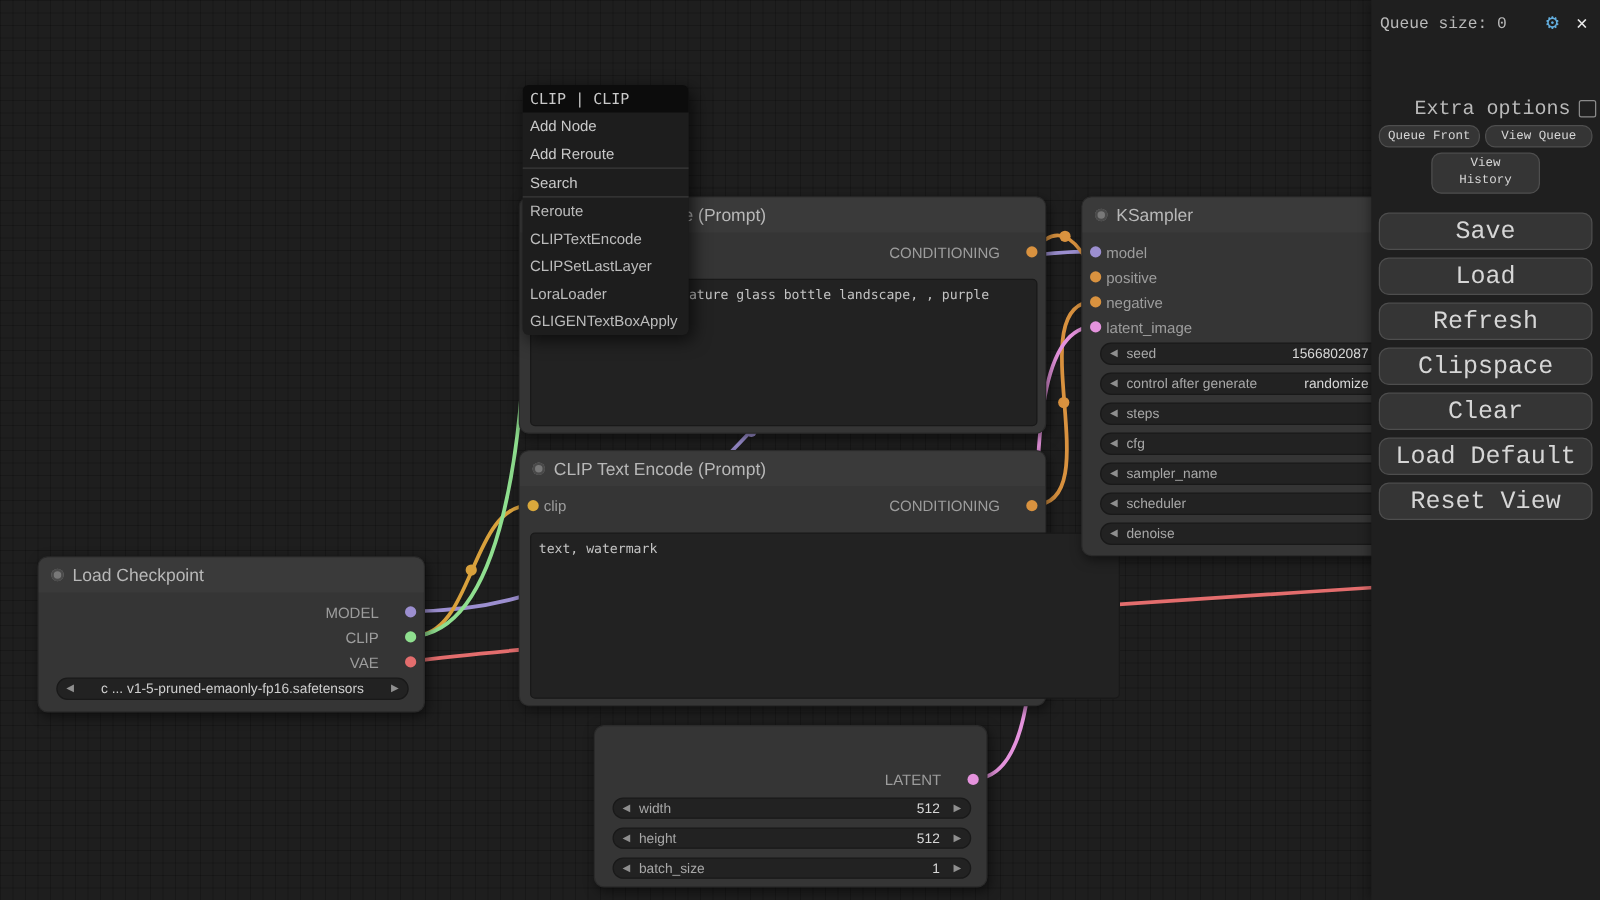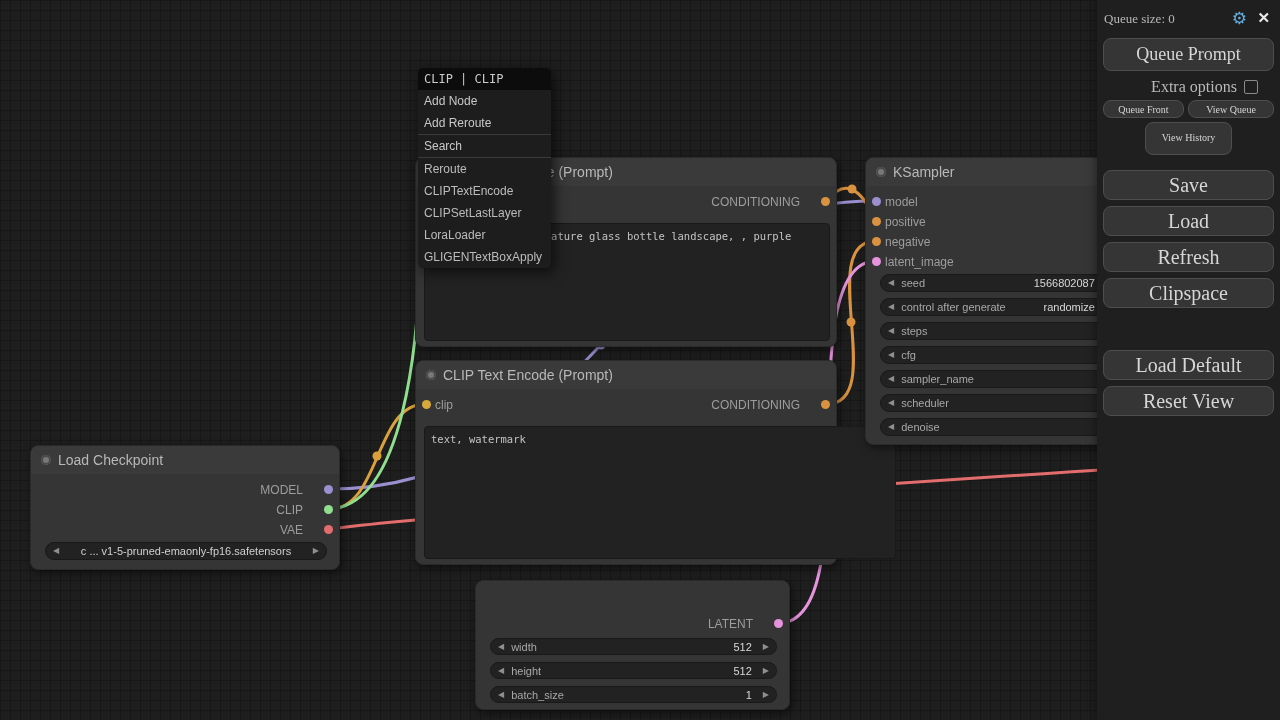--- a/index.html
+++ b/index.html
@@ -40,21 +40,21 @@
 
   .menu{position:absolute;left:418px;top:68px;width:133px;z-index:10;background:#1d1d1d;
         border-radius:5px;box-shadow:3px 4px 14px rgba(0,0,0,.65);font-size:12px;overflow:hidden}
   .menu-header{height:22px;line-height:22px;background:#0c0c0c;color:#cacaca;
                font-family:"DejaVu Sans Mono",monospace;padding-left:6px}
   .menu-item{height:22px;line-height:22px;padding-left:6px;color:#c9c9c9}
   .menu-item.entry{color:#bcbcbc}
   .menu-sep{border-top:1px solid #3a3a3a}
 
   .sidebar{position:absolute;left:1097px;top:0;width:183px;height:720px;background:#1f1f1f;z-index:20;
-           font-family:Liberation Serif, serif;box-shadow:-2px 0 8px rgba(0,0,0,.35)}
+           font-family:Liberation Mono, monospace;box-shadow:-2px 0 8px rgba(0,0,0,.35)}
   .sb-row1{position:absolute;left:7px;top:11px;width:169px;height:20px;color:#b9b9b9;font-size:13px}
   .gear{position:absolute;right:26px;top:-3px;color:#63aede;font-size:17px;cursor:default}
   .closex{position:absolute;right:3px;top:-2px;color:#ececec;font-size:15px;font-weight:bold}
   .btn{position:absolute;left:6px;width:171px;background:#353535;border:1px solid #4e4e4e;border-radius:8px;
        color:#d6d6d6;display:flex;align-items:center;justify-content:center;box-sizing:border-box;text-align:center}
   .btn.qp{top:38px;height:33px;font-size:18px}
   .btn.small{height:18px;font-size:10px}
   .btn.vh{top:122px;left:48px;width:87px;height:33px;font-size:10px;line-height:1.25;padding:0 14px}
   .btn.action{height:30px;font-size:20px}
   .sb-extra{position:absolute;left:22px;top:79px;width:171px;height:16px;display:flex;align-items:center;
@@ -240,27 +240,27 @@
   </div>
 
 </div>
 
 <aside class="sidebar">
   <div class="sb-row1">
     <span>Queue size: 0</span>
     <span class="gear">⚙</span>
     <span class="closex">✕</span>
   </div>
-  <div class="btn qp">Queue Prompt</div>
   <div class="sb-extra">
     <span>Extra options</span>
     <span class="checkbox"></span>
   </div>
   <div class="btn small" style="top:100px;left:6px;width:81px">Queue Front</div>
   <div class="btn small" style="top:100px;left:91px;width:86px">View Queue</div>
   <div class="btn vh">View History</div>
   <div class="btn action" style="top:170px">Save</div>
   <div class="btn action" style="top:206px">Load</div>
   <div class="btn action" style="top:242px">Refresh</div>
   <div class="btn action" style="top:278px">Clipspace</div>
+  <div class="btn action" style="top:314px">Clear</div>
   <div class="btn action" style="top:350px">Load Default</div>
   <div class="btn action" style="top:386px">Reset View</div>
 </aside>
 
 </body></html>

